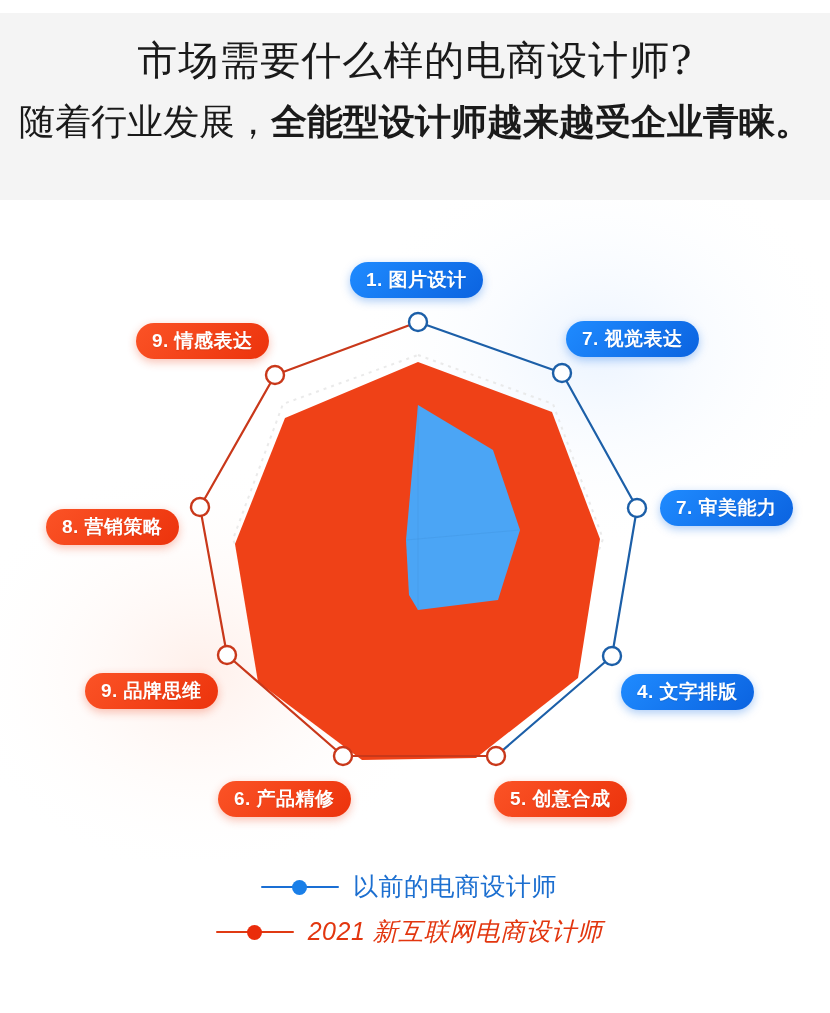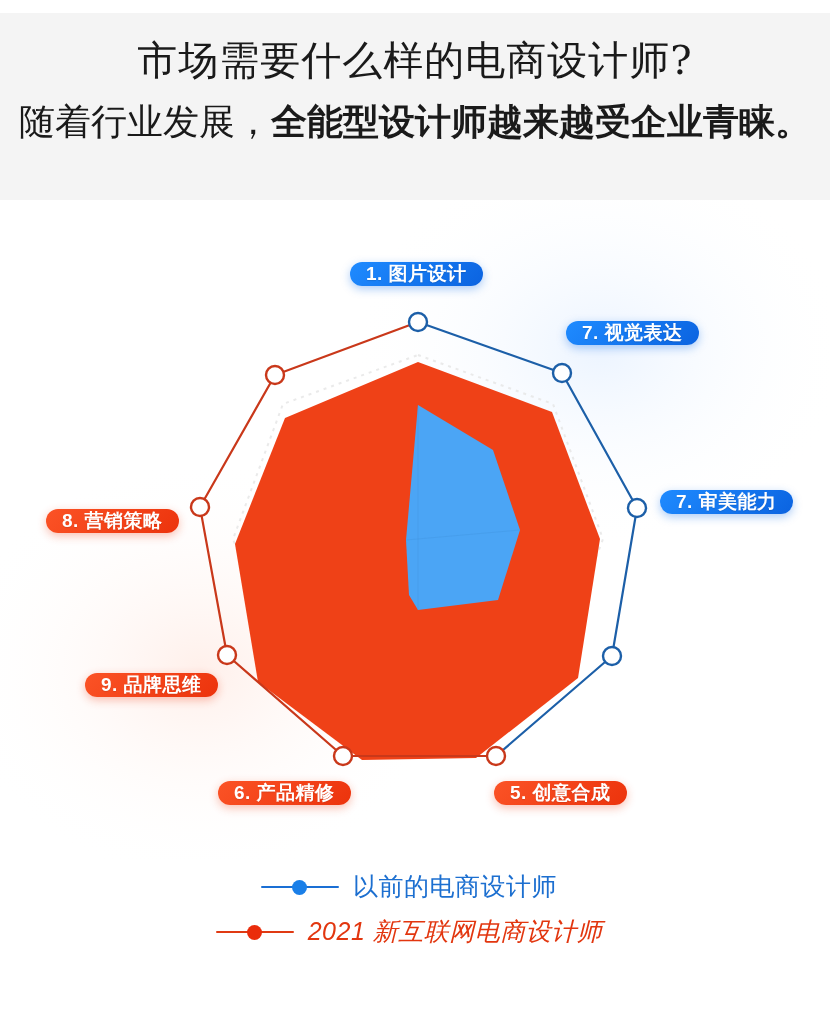--- a/index.html
+++ b/index.html
@@ -34,21 +34,21 @@
   .chart-area{
     position:absolute;left:0;top:200px;width:830px;height:660px;
     background:#ffffff;
   }
   .chart-svg{position:absolute;left:0;top:0;}
 
   
   .badge{
     position:absolute;
     display:flex;align-items:center;justify-content:center;
-    height:24px;
+    height:36px;
     padding:0 16px;
     border-radius:18px;
     color:#ffffff;
     font-size:19px;
     font-weight:700;
     white-space:nowrap;
     letter-spacing:0.5px;
     box-sizing:border-box;
   }
   .badge-blue{
@@ -132,24 +132,26 @@
       <circle cx="496" cy="556" r="9" fill="#ffffff" stroke="#c9381a" stroke-width="2.4"></circle>
       <circle cx="343" cy="556" r="9" fill="#ffffff" stroke="#c9381a" stroke-width="2.4"></circle>
       <circle cx="227" cy="455" r="9" fill="#ffffff" stroke="#c9381a" stroke-width="2.4"></circle>
       <circle cx="200" cy="307" r="9" fill="#ffffff" stroke="#c9381a" stroke-width="2.4"></circle>
       <circle cx="275" cy="175" r="9" fill="#ffffff" stroke="#c9381a" stroke-width="2.4"></circle>
     </svg>
 
     <div class="badge badge-blue" style="left:350px;top:62px;">1. 图片设计</div>
     <div class="badge badge-blue" style="left:566px;top:121px;">7. 视觉表达</div>
     <div class="badge badge-blue" style="left:660px;top:290px;">7. 审美能力</div>
+    <div class="badge badge-blue" style="left:621px;top:474px;">4. 文字排版</div>
     <div class="badge badge-red" style="left:494px;top:581px;">5. 创意合成</div>
     <div class="badge badge-red" style="left:218px;top:581px;">6. 产品精修</div>
     <div class="badge badge-red" style="left:85px;top:473px;">9. 品牌思维</div>
     <div class="badge badge-red" style="left:46px;top:289px;margin-top:20px;">8. 营销策略</div>
+    <div class="badge badge-red" style="left:136px;top:123px;">9. 情感表达</div>
   </div>
 
   <div class="legend">
 
     <div class="legend-row legend-blue">
       <span class="legend-mark">
         <span class="lm-line"></span>
           <span class="lm-dot"></span>
       </span>
       <span class="legend-label">以前的电商设计师</span>

